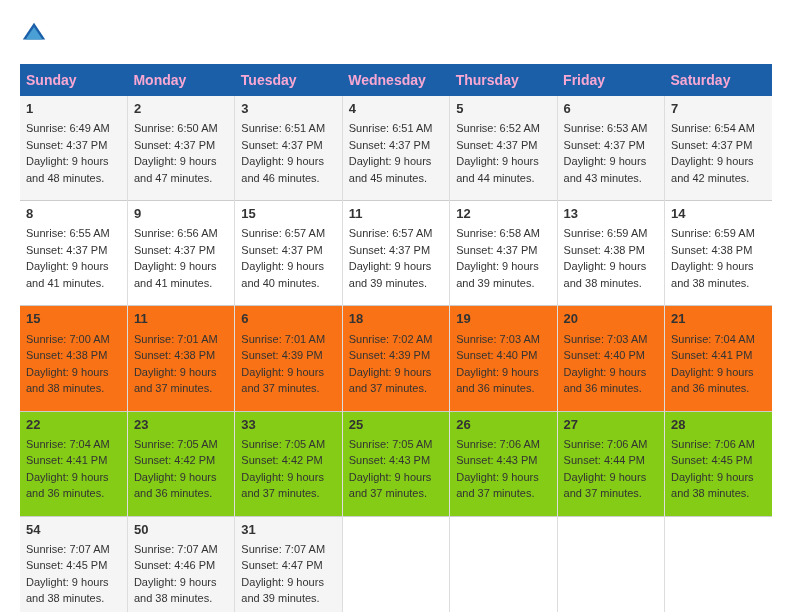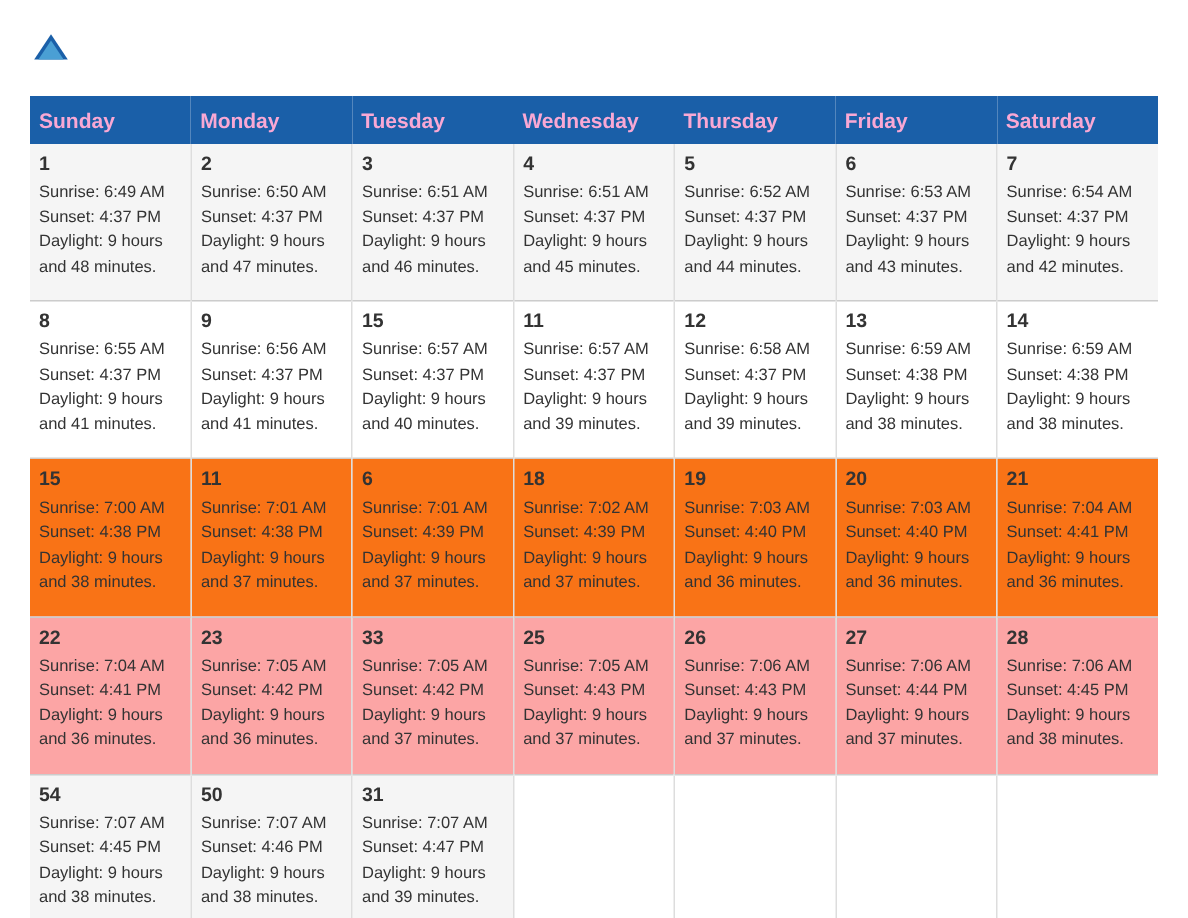--- a/index.html
+++ b/index.html
@@ -172,21 +172,21 @@
 <span class="day-info">Sunrise: 7:01 AM<br>Sunset: 4:39 PM<br>Daylight: 9 hours and 37 minutes.</span></td>
         <td><span class="day-num">18</span>
 <span class="day-info">Sunrise: 7:02 AM<br>Sunset: 4:39 PM<br>Daylight: 9 hours and 37 minutes.</span></td>
         <td><span class="day-num">19</span>
 <span class="day-info">Sunrise: 7:03 AM<br>Sunset: 4:40 PM<br>Daylight: 9 hours and 36 minutes.</span></td>
         <td><span class="day-num">20</span>
 <span class="day-info">Sunrise: 7:03 AM<br>Sunset: 4:40 PM<br>Daylight: 9 hours and 36 minutes.</span></td>
         <td><span class="day-num">21</span>
 <span class="day-info">Sunrise: 7:04 AM<br>Sunset: 4:41 PM<br>Daylight: 9 hours and 36 minutes.</span></td>
       </tr>
-      <tr class="week-row" style="background-color: #fca5a5;">
+      <tr class="week-row" style="background-color: #84cc16;">
         <td><span class="day-num">22</span>
 <span class="day-info">Sunrise: 7:04 AM<br>Sunset: 4:41 PM<br>Daylight: 9 hours and 36 minutes.</span></td>
         <td><span class="day-num">23</span>
 <span class="day-info">Sunrise: 7:05 AM<br>Sunset: 4:42 PM<br>Daylight: 9 hours and 36 minutes.</span></td>
         <td><span class="day-num">33</span>
 <span class="day-info">Sunrise: 7:05 AM<br>Sunset: 4:42 PM<br>Daylight: 9 hours and 37 minutes.</span></td>
         <td><span class="day-num">25</span>
 <span class="day-info">Sunrise: 7:05 AM<br>Sunset: 4:43 PM<br>Daylight: 9 hours and 37 minutes.</span></td>
         <td><span class="day-num">26</span>
 <span class="day-info">Sunrise: 7:06 AM<br>Sunset: 4:43 PM<br>Daylight: 9 hours and 37 minutes.</span></td>

